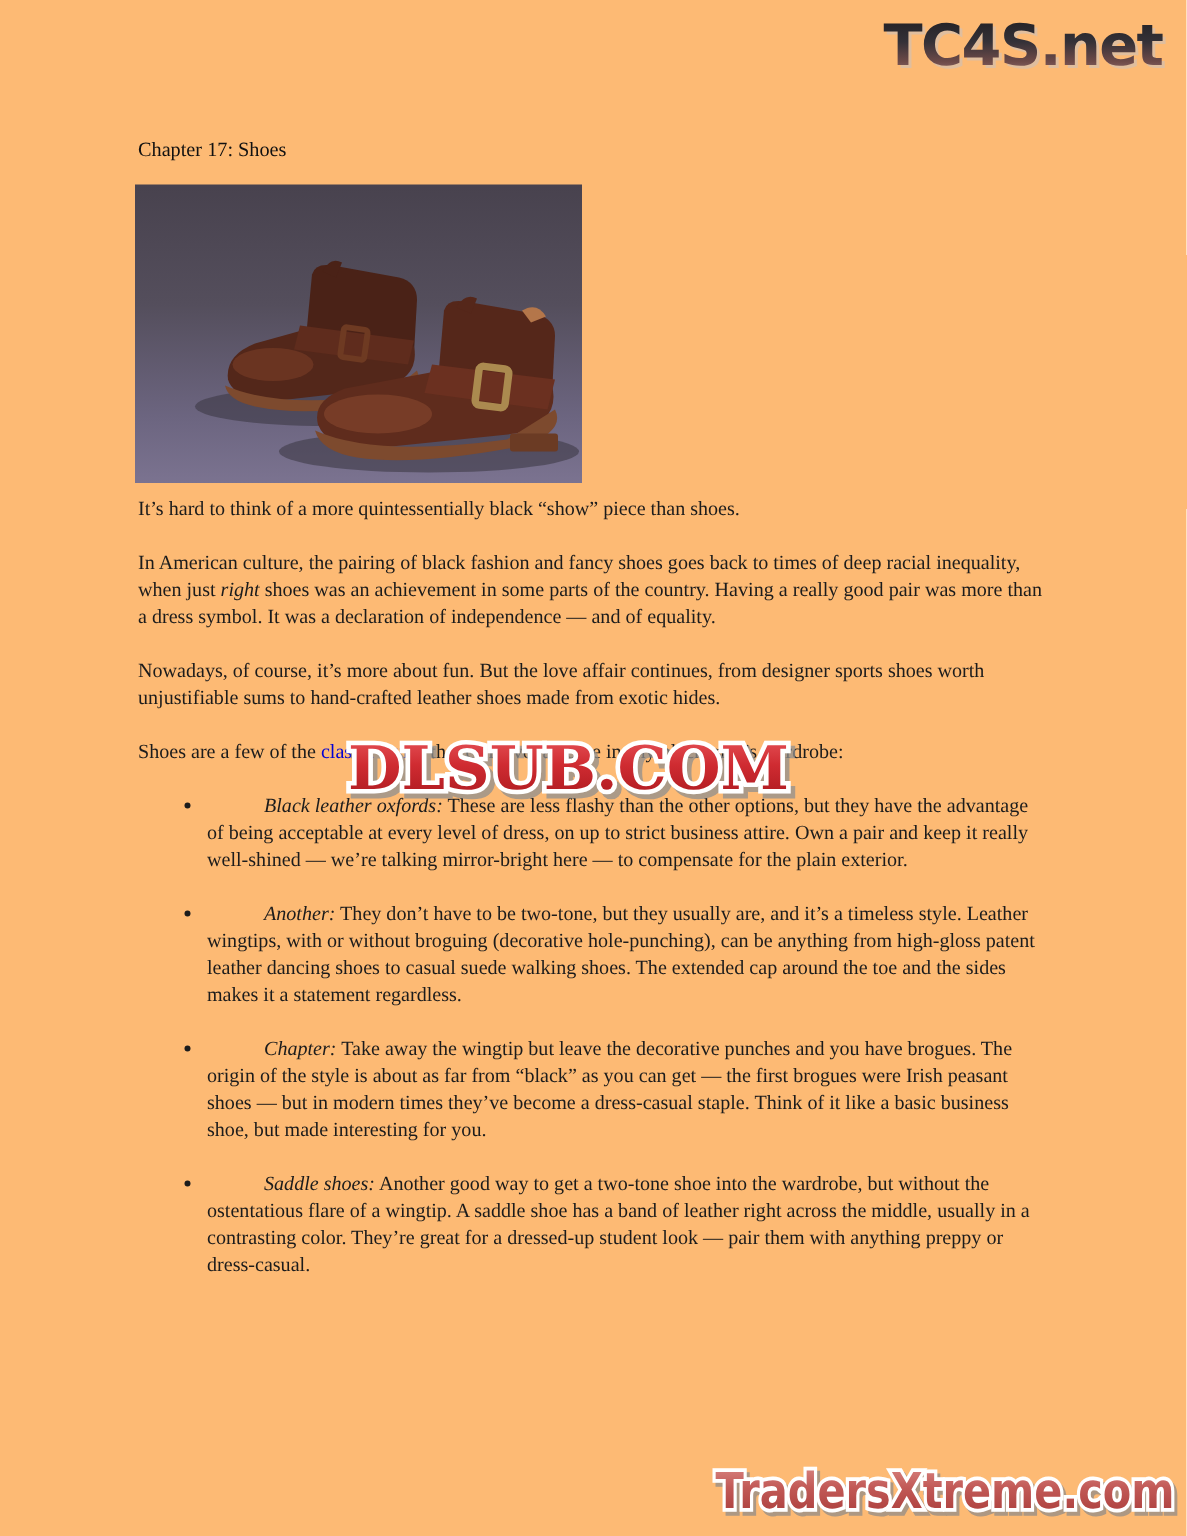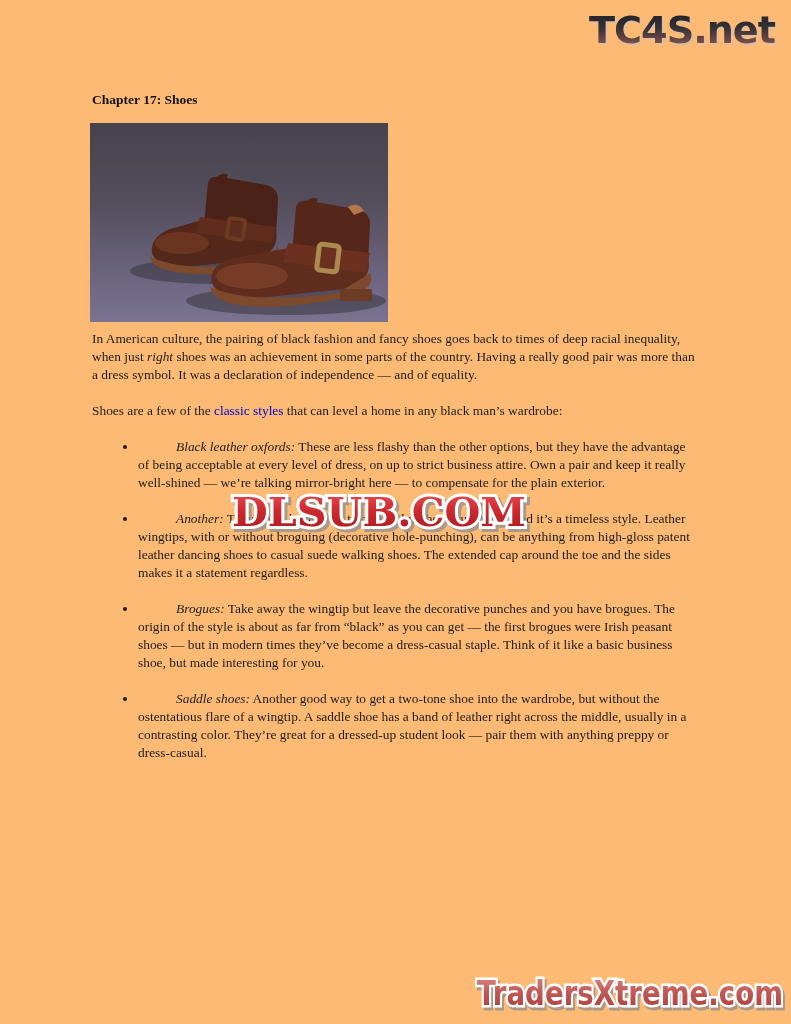--- a/index.html
+++ b/index.html
@@ -8,21 +8,21 @@
     font-family:"Liberation Serif", serif; overflow:hidden;
   }
 
   
   .logo-svg { position:absolute; top:4px; right:8px; }
 
   
   .chapter-heading {
     position:absolute; left:92px; top:92px;
     font-family:"Liberation Serif", serif;
-    font-size:13.5px; font-weight:bold; color:#111;
+    font-size:13.5px; font-weight:normal; color:#111;
   }
 
   
   .photo {
     position:absolute; left:90px; top:123px; width:298px; height:199px;
     background:linear-gradient(180deg,#48424e 0%, #544e5c 40%, #6c6580 78%, #7b7390 100%);
   }
   .photo svg { display:block; }
 
   
@@ -86,30 +86,32 @@
         <rect x="228" y="122" width="20" height="26" rx="3" fill="none" stroke="#ab8a4f" stroke-width="5" transform="rotate(7 238 135)"></rect>
         <path d="M120,164 Q160,182 248,170 L280,150 Q287,164 260,174 Q188,188 148,182 Q124,178 120,164 Z" fill="#7d4a2e"></path>
         <rect x="250" y="166" width="32" height="12" rx="2" fill="#6b3b24"></rect>
         <path d="M214,82 Q220,72 228,76 L224,86 Z" fill="#55271a"></path>
         <path d="M258,84 Q268,78 274,88 L264,92 Z" fill="#b4764a"></path>
       </g>
     </svg>
   </div>
 
   <div class="content">
+    <p>It’s hard to think of a more quintessentially black “show” piece than shoes.</p>
 
     <p><span>In American culture, the pairing of black fashion and fancy shoes goes back to times of deep racial inequality, when just </span><i>right</i><span> shoes was an achievement in some parts of the country. Having a really good pair was more than a dress symbol. It was a declaration of independence — and of equality.</span></p>
 
+    <p>Nowadays, of course, it’s more about fun. But the love affair continues, from designer sports shoes worth unjustifiable sums to hand-crafted leather shoes made from exotic hides.</p>
 
     <p><span>Shoes are a few of the </span><a class="doclink">classic styles</a><span> that can level a home in any black man’s wardrobe:</span></p>
 
     <ul>
       <li><i class="lead">Black leather oxfords:</i><span> These are less flashy than the other options, but they have the advantage of being acceptable at every level of dress, on up to strict business attire. Own a pair and keep it really well-shined — we’re talking mirror-bright here — to compensate for the plain exterior.</span></li>
       <li><i class="lead">Another:</i><span> They don’t have to be two-tone, but they usually are, and it’s a timeless style. Leather wingtips, with or without broguing (decorative hole-punching), can be anything from high-gloss patent leather dancing shoes to casual suede walking shoes. The extended cap around the toe and the sides makes it a statement regardless.</span></li>
-      <li><i class="lead">Brogues:</i><span> Take away the wingtip but leave the decorative punches and you have brogues. The origin of the style is about as far from “black” as you can get — the first brogues were Irish peasant shoes — but in modern times they’ve become a dress-casual staple. Think of it like a basic business shoe, but made interesting for you.</span></li>
+      <li><i class="lead">Chapter:</i><span> Take away the wingtip but leave the decorative punches and you have brogues. The origin of the style is about as far from “black” as you can get — the first brogues were Irish peasant shoes — but in modern times they’ve become a dress-casual staple. Think of it like a basic business shoe, but made interesting for you.</span></li>
       <li><i class="lead">Saddle shoes:</i><span> Another good way to get a two-tone shoe into the wardrobe, but without the ostentatious flare of a wingtip. A saddle shoe has a band of leather right across the middle, usually in a contrasting color. They’re great for a dressed-up student look — pair them with anything preppy or dress-casual.</span></li>
     </ul>
   </div>
 
   <svg class="watermark-svg" width="312" height="56" viewBox="0 0 312 56">
     <defs>
       <linearGradient id="wmgrad" x1="0" y1="0" x2="0" y2="1">
         <stop offset="0%" stop-color="#e8555a"></stop>
         <stop offset="45%" stop-color="#cf2b31"></stop>
         <stop offset="100%" stop-color="#a8181d"></stop>

